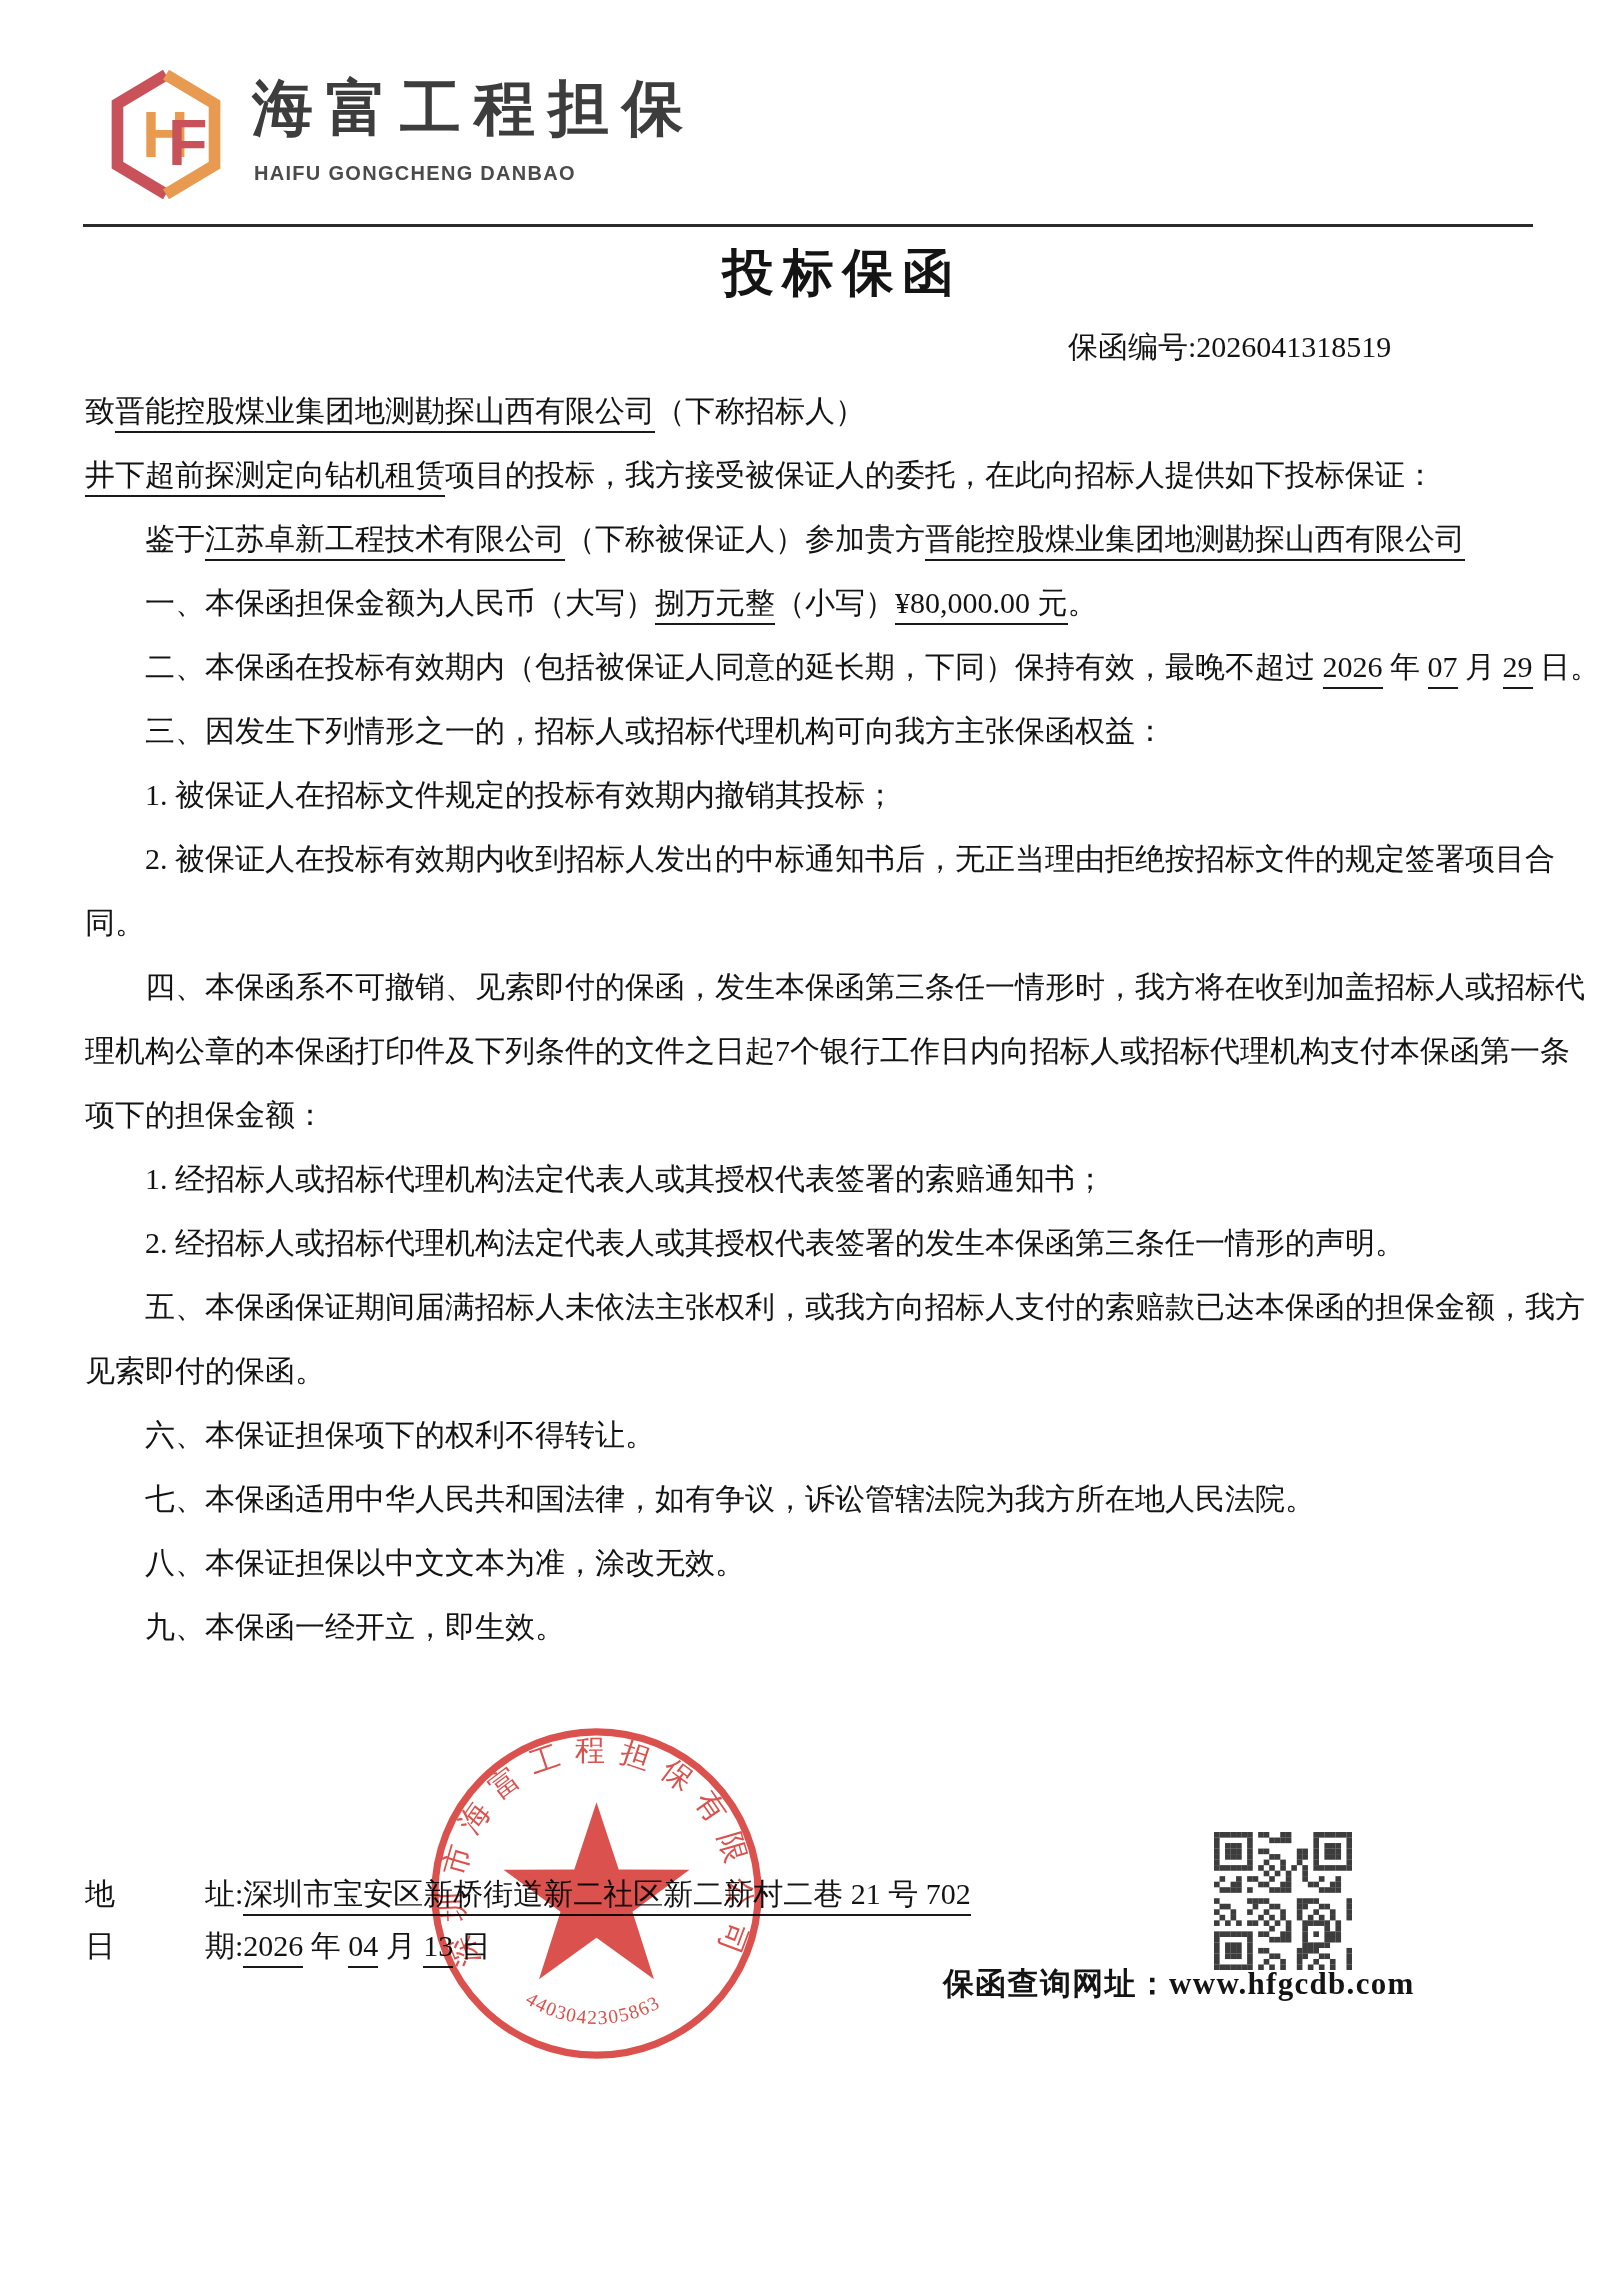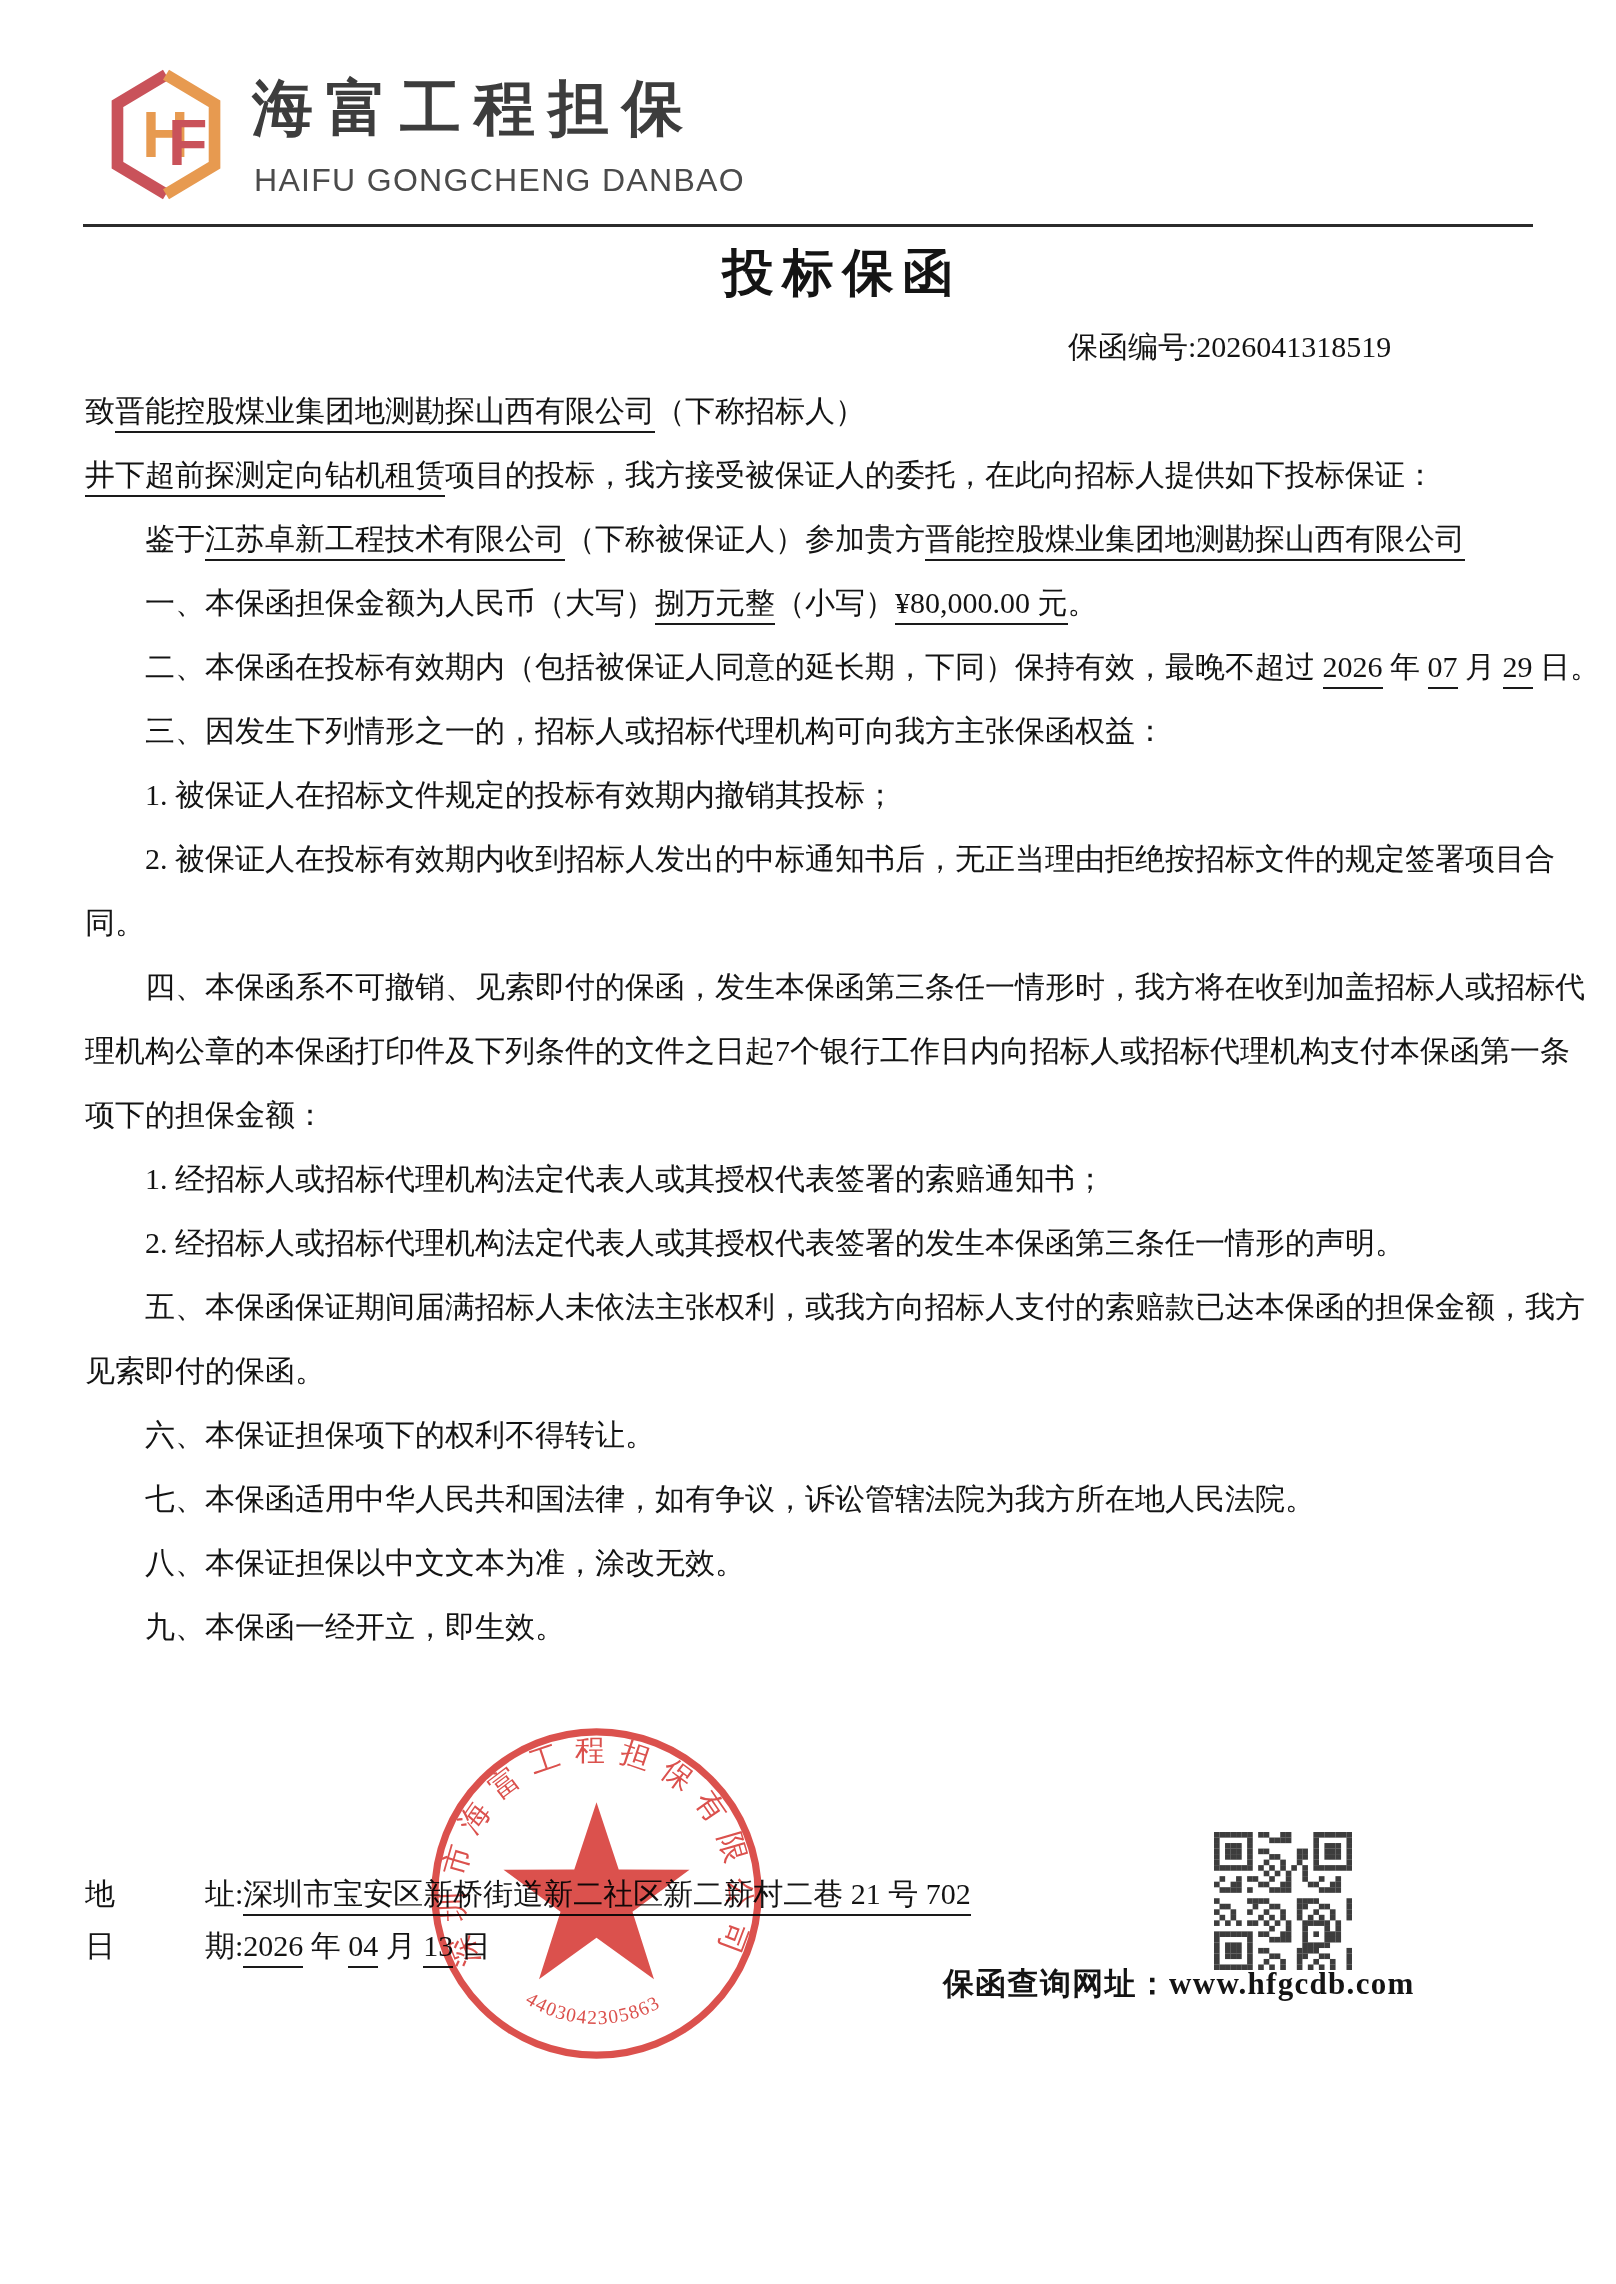--- a/index.html
+++ b/index.html
@@ -3,21 +3,21 @@
 <meta charset="utf-8">
 <style>
   html,body{margin:0;padding:0;background:#9a9a9a;}
   .page{position:relative;width:1617px;height:2284px;background:#ffffff;overflow:hidden;
         font-family:"Liberation Serif","DejaVu Serif",serif;color:#141414;}
   
   .logo-svg{position:absolute;left:111px;top:68px;width:110px;height:133px;}
   .logo-zh{position:absolute;left:252px;top:68px;font-family:"Liberation Sans","DejaVu Sans",sans-serif;
            font-size:61px;font-weight:700;letter-spacing:13px;color:#3d3d3d;white-space:nowrap;}
   .logo-en{position:absolute;left:254px;top:162px;font-family:"Liberation Sans","DejaVu Sans",sans-serif;
-           font-size:32px;font-weight:400;letter-spacing:1.3px;color:#4b4b4b;white-space:nowrap;}
+           font-size:20px;font-weight:700;letter-spacing:1.3px;color:#4b4b4b;white-space:nowrap;}
   .rule{position:absolute;left:83px;top:224px;width:1450px;height:3.3px;background:#2b2b2b;}
   .doc-title{position:absolute;left:0;top:239px;width:1617px;text-align:center;
              font-size:51px;font-weight:700;letter-spacing:9px;margin-left:34px;}
   .ref-no{position:absolute;left:1068px;top:327px;font-size:30px;white-space:nowrap;}
   
   #body-lines{position:absolute;left:85px;top:379px;width:1473px;}
   .line{white-space:nowrap;font-size:30px;line-height:64px;height:64px;}
   .line.indent{padding-left:60px;}
   .u{border-bottom:2.6px solid #1a1a1a;padding-bottom:4px;}
   

